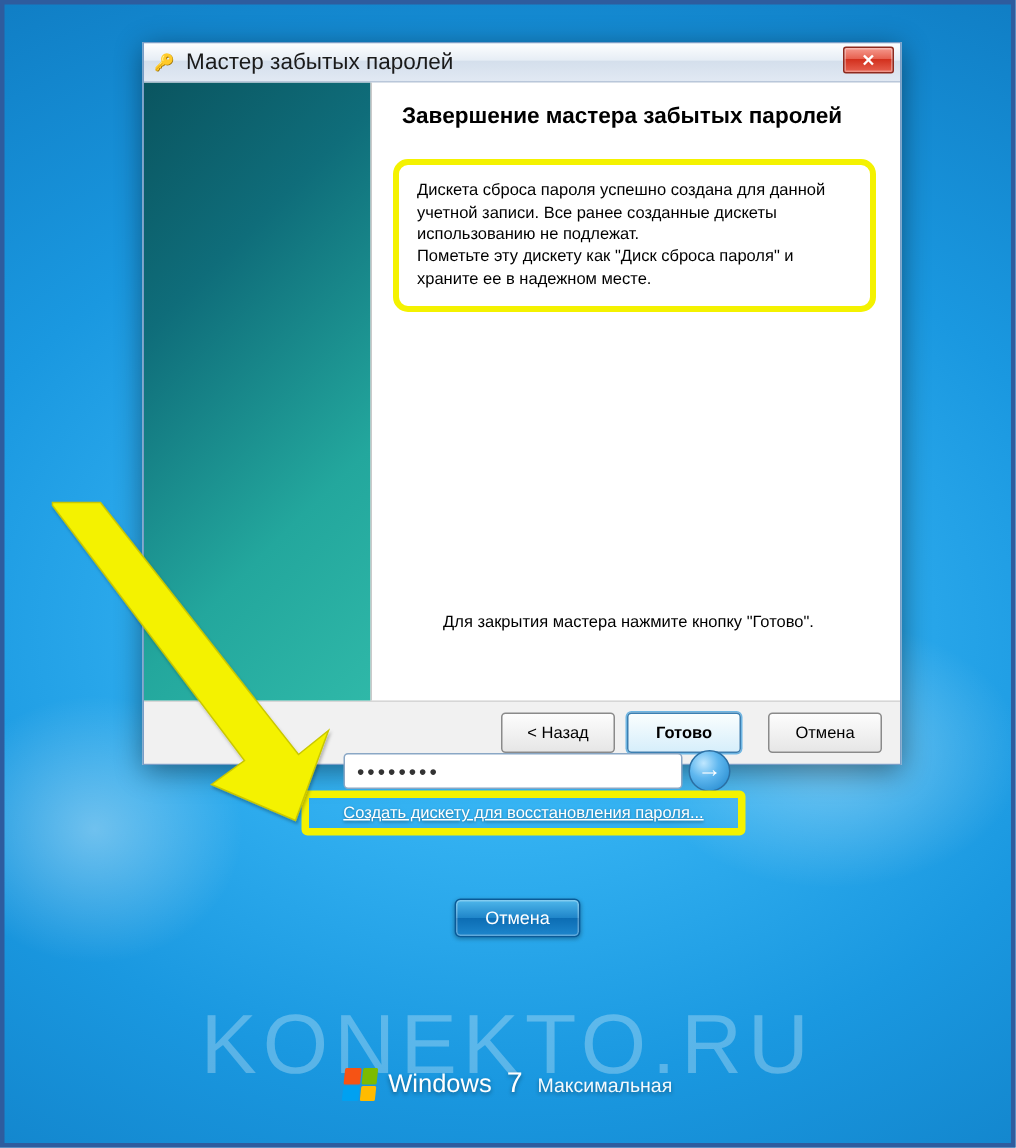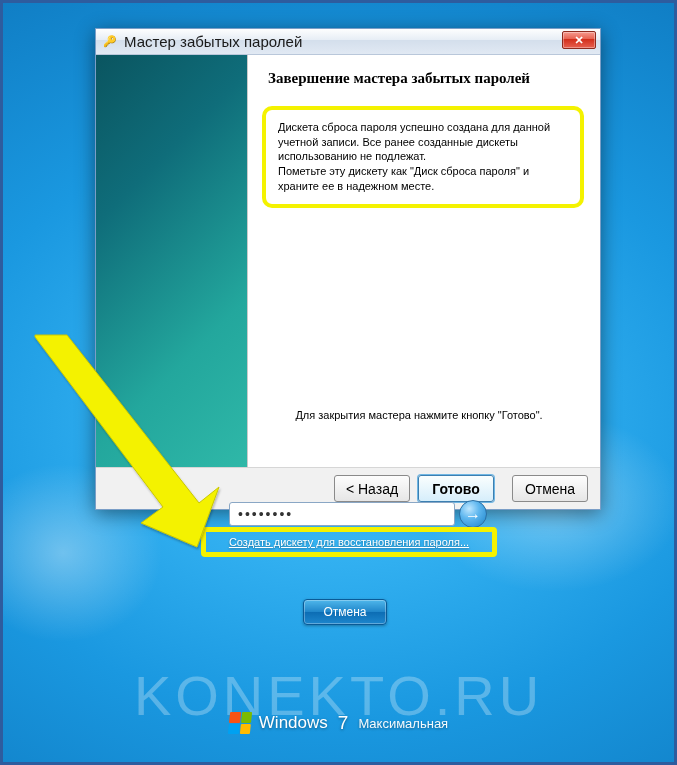--- a/index.html
+++ b/index.html
@@ -75,21 +75,20 @@
     flex: 1;
     padding: 14px 30px 10px 20px;
     color: #000;
     position: relative;
   }
   .heading {
     font-size: 15px;
     font-weight: bold;
     margin-bottom: 18px;
     line-height: 1.25;
-    font-family: Liberation Serif, serif;
   }
   .highlight-box {
     border: 4px solid #f4f200;
     border-radius: 10px;
     padding: 10px 12px;
     margin: 0 -14px 30px -6px;
   }
   .para {
     font-size: 11px;
     line-height: 1.35;
@@ -110,21 +109,21 @@
     background: #f1f1f1;
     display: flex;
     align-items: center;
     justify-content: flex-end;
     padding: 0 12px;
     gap: 8px;
   }
   .btn {
     min-width: 76px;
     height: 27px;
-    font-size: 14px;
+    font-size: 11px;
     border: 1px solid #8a8a8a;
     border-radius: 3px;
     background: linear-gradient(to bottom, #fdfdfd, #e6e6e6);
     display: flex; align-items: center; justify-content: center;
     color: #000;
   }
   .btn.default {
     border: 1px solid #3c7fb1;
     box-shadow: 0 0 0 1px #6fb6e3;
     background: linear-gradient(to bottom, #fafefe, #d6eefb);

